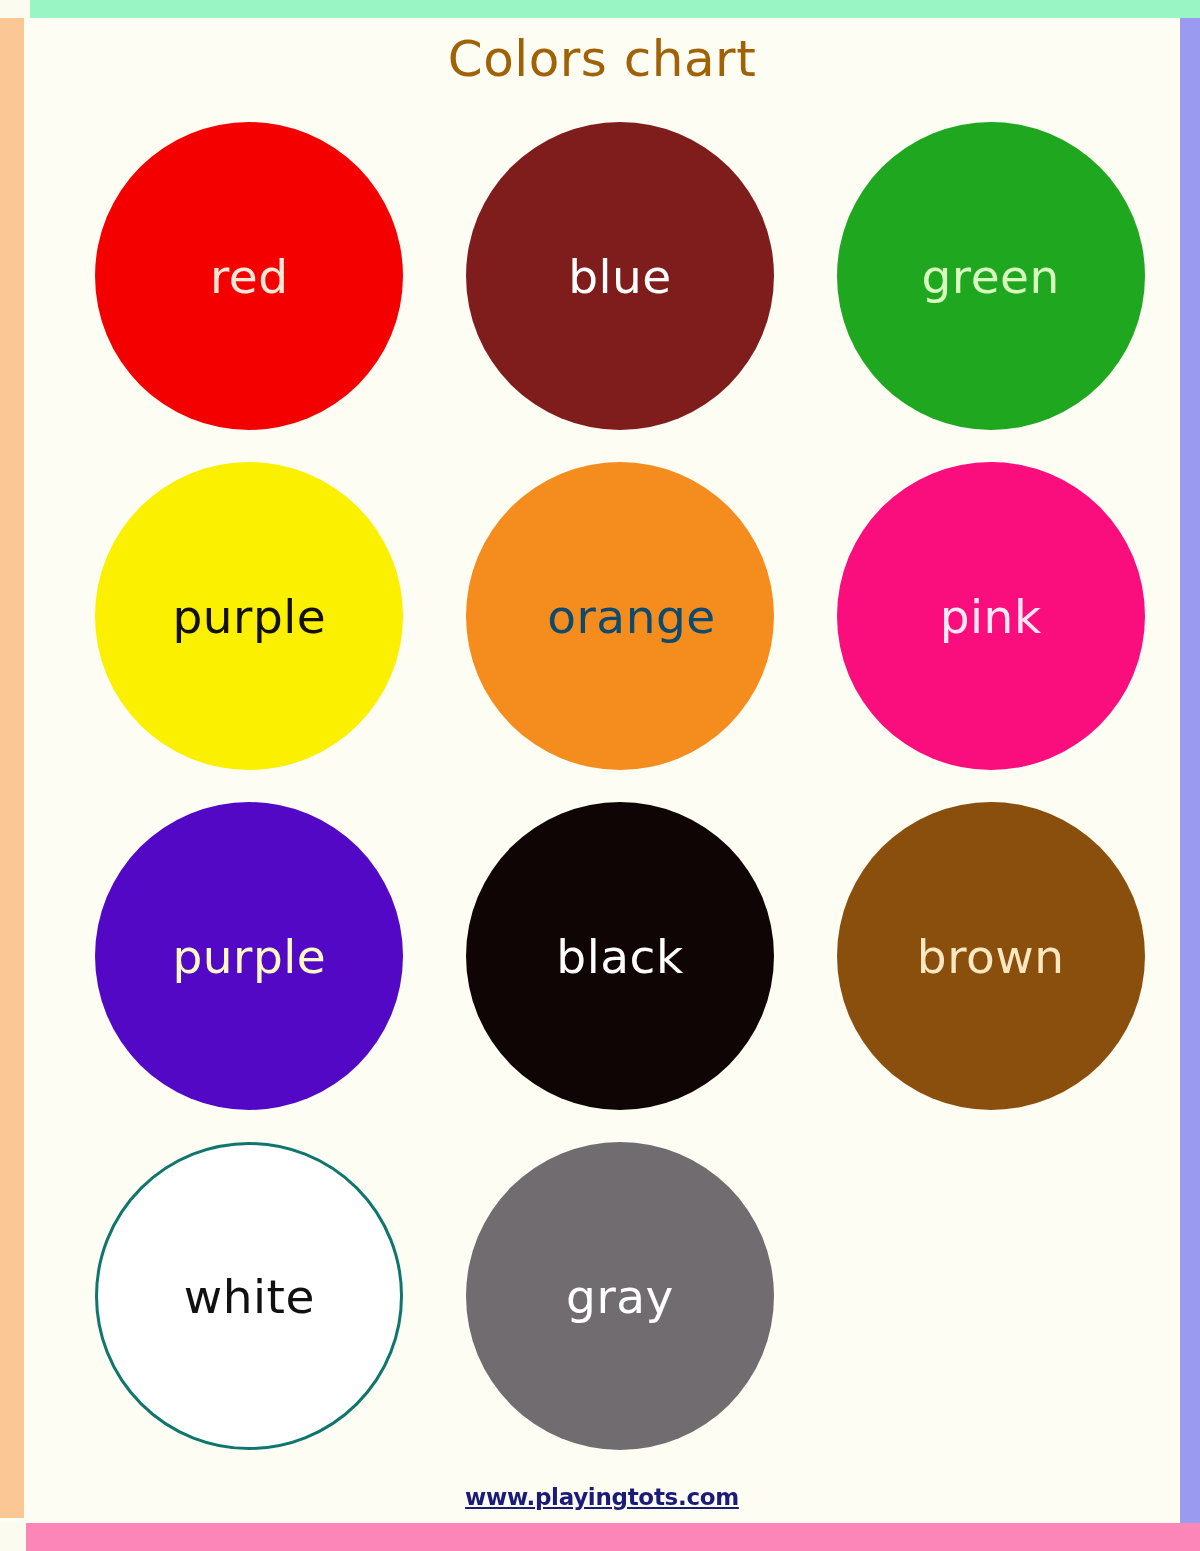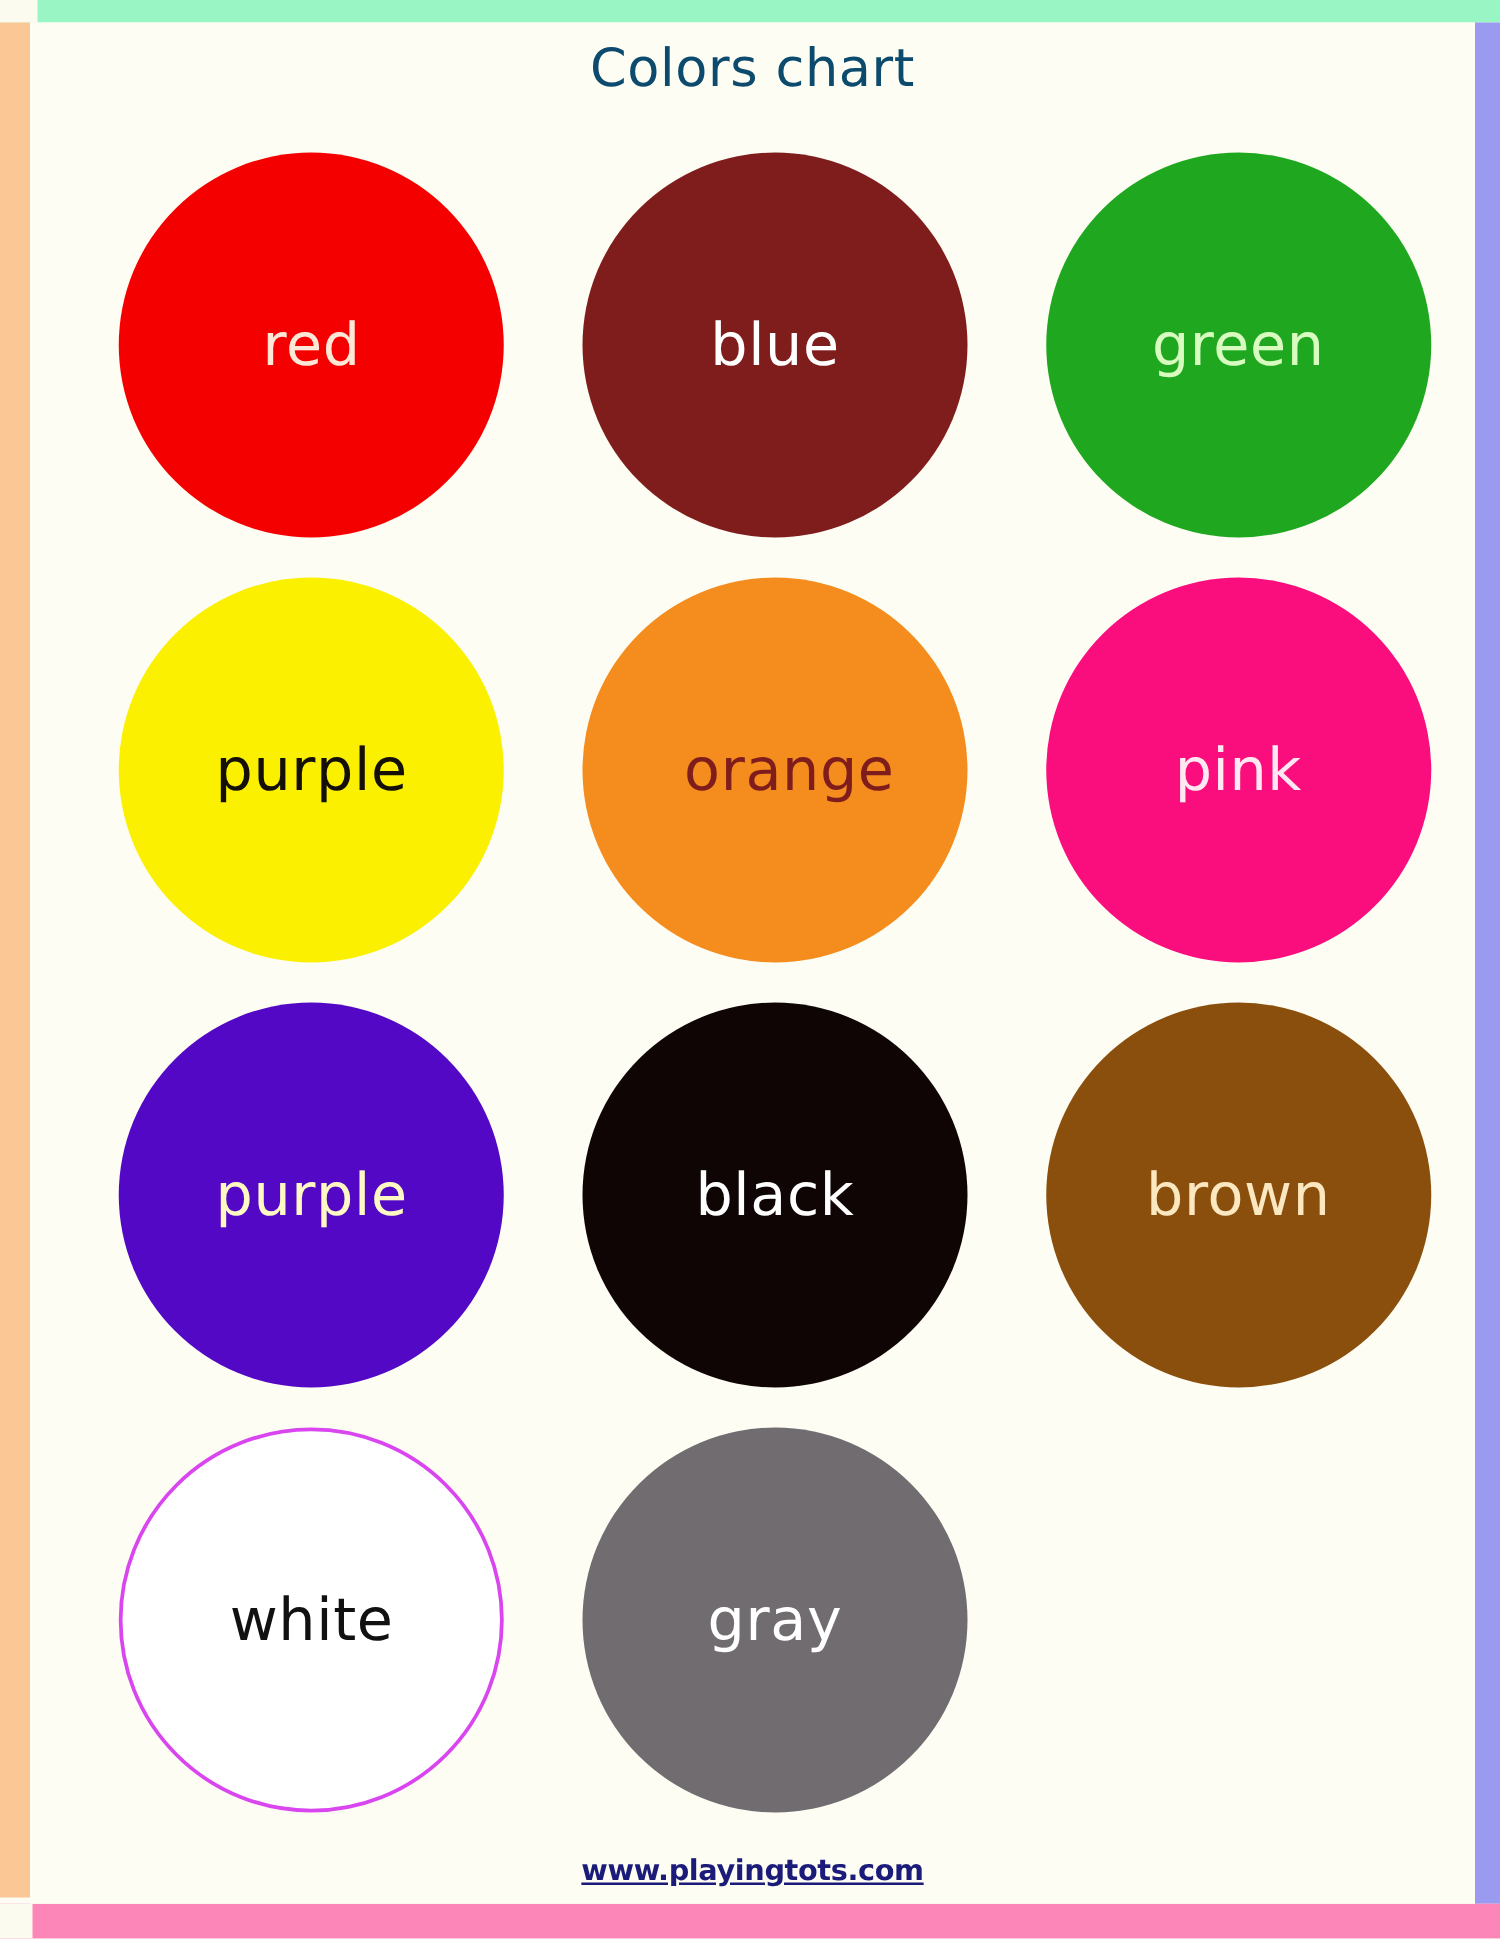--- a/index.html
+++ b/index.html
@@ -51,24 +51,24 @@
     background: #fdfdf3;
   }
 
   
   #chart-title {
     position: absolute;
     left: 0; top: 12px;
     width: 1156px;
     text-align: center;
     font-family: "DejaVu Sans", sans-serif;
-    font-size: 42px;
+    font-size: 50px;
     font-weight: 400;
     letter-spacing: 0.5px;
-    color: #0c4a6e;
+    color: #a16207;
   }
 
   
   #swatch-grid {
     position: absolute;
     left: 40px; top: 88px;
     width: 1112px; height: 1360px;
     display: grid;
     grid-template-columns: repeat(3, 1fr);
     grid-template-rows: repeat(4, 1fr);
@@ -93,21 +93,21 @@
   .swatch-label {
     font-family: "DejaVu Sans", sans-serif;
     font-size: 47px;
     font-weight: 400;
     line-height: 1;
     letter-spacing: 0.5px;
     text-align: center;
     white-space: nowrap;
   }
   .swatch-circle.outlined {
-    border: 3px solid #d946ef;
+    border: 3px solid #0f766e;
   }
 
   
   #footer-link {
     position: absolute;
     left: 0; top: 1466px;
     width: 1156px;
     text-align: center;
     font-family: "DejaVu Sans", sans-serif;
     font-size: 23px;
@@ -149,21 +149,21 @@
             <span class="swatch-label" style="color: rgb(216, 251, 192);">green</span>
           </div>
         </div>
         <div class="swatch-cell">
           <div class="swatch-circle" style="background: rgb(250, 240, 0);">
             <span class="swatch-label" style="color: rgb(20, 16, 7);">purple</span>
           </div>
         </div>
         <div class="swatch-cell">
           <div class="swatch-circle" style="background: rgb(245, 140, 30);">
-            <span class="swatch-label" style="color: #7f1d1d; margin-left: 23px;">orange</span>
+            <span class="swatch-label" style="color: #0c4a6e; margin-left: 23px;">orange</span>
           </div>
         </div>
         <div class="swatch-cell">
           <div class="swatch-circle" style="background: rgb(250, 13, 125);">
             <span class="swatch-label" style="color: rgb(255, 232, 242);">pink</span>
           </div>
         </div>
         <div class="swatch-cell">
           <div class="swatch-circle" style="background: rgb(82, 8, 196);">
             <span class="swatch-label" style="color: #fef9c3;">purple</span>

